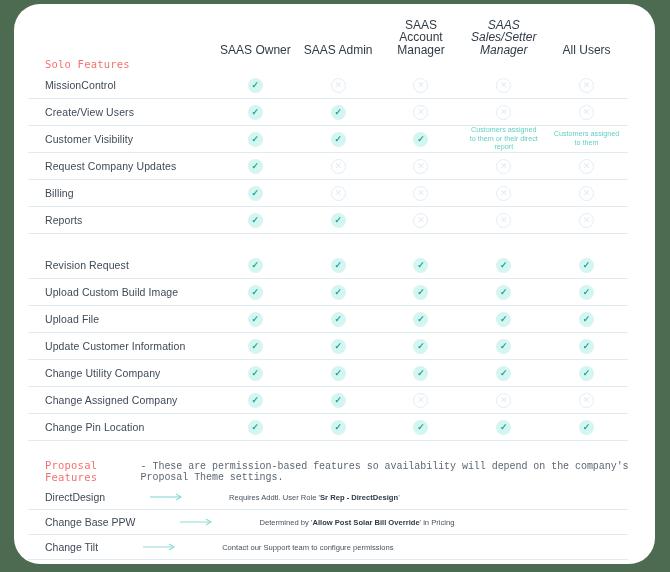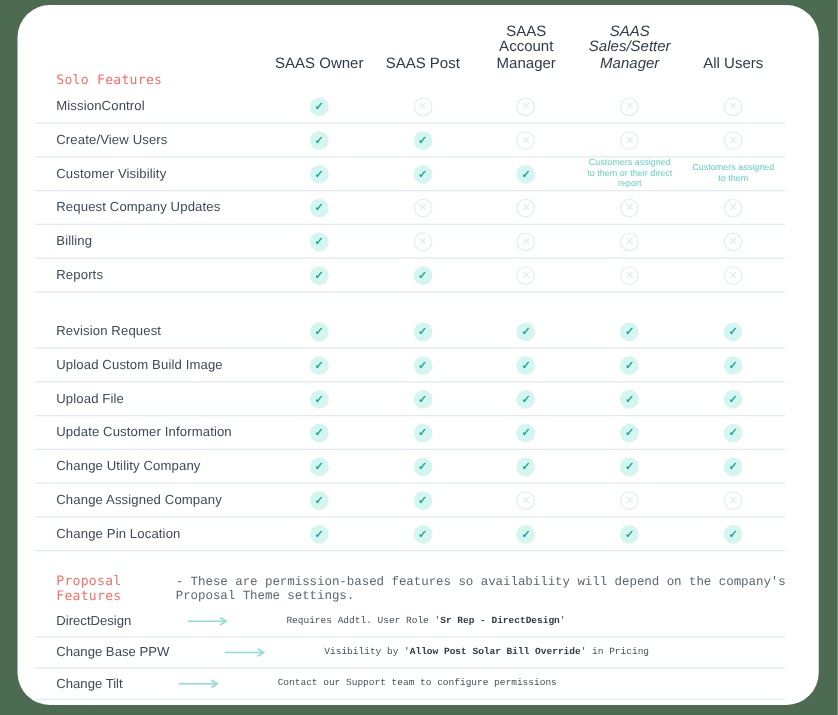--- a/index.html
+++ b/index.html
@@ -150,38 +150,37 @@
     display: inline-flex;
     align-items: center;
     margin: 0 8px;
     flex: 0 0 auto;
   }
   .arrow svg { display: block; }
   .prop-desc {
     font-size: 7.6px;
     color: #46525e;
     white-space: nowrap;
-    font-family: Liberation Mono, monospace;
   }
   .prop-desc b { font-weight: bold; color: #2f3b47; }
   .spacer-md { height: 18px; }
 </style>
 </head>
 <body>
 
 <div id="card">
   <div class="inner">
 
     <div class="row head-row" style="margin-top:10px;">
       <div class="label-cell head-label"></div>
       <div class="col">
         <span>SAAS Owner</span>
       </div>
       <div class="col">
-        <span>SAAS Post</span>
+        <span>SAAS Admin</span>
       </div>
       <div class="col">
         <span style="display:inline-block;max-width:64px;">SAAS Account Manager</span>
       </div>
       <div class="col">
         <span style="display:inline-block;max-width:70px;font-style:italic;">SAAS Sales/Setter Manager</span>
       </div>
       <div class="col">
         <span>All Users</span>
       </div>
@@ -445,21 +444,21 @@
           <span class="prop-desc"><span>Requires Addtl. User Role '</span><b>Sr Rep - DirectDesign</b><span>'</span></span>
         </div>
         <div class="prop-row">
           <span class="prop-name">Change Base PPW</span>
           <span class="arrow">
             <svg width="34" height="8" viewBox="0 0 34 8">
               <line x1="0" y1="4" x2="30" y2="4" stroke="#8fdcd6" stroke-width="1.2"></line>
               <polyline points="26,1 31,4 26,7" fill="none" stroke="#8fdcd6" stroke-width="1.2"></polyline>
             </svg>
           </span>
-          <span class="prop-desc"><span>Visibility by '</span><b>Allow Post Solar  Bill Override</b><span>' in Pricing</span></span>
+          <span class="prop-desc"><span>Determined by '</span><b>Allow Post Solar  Bill Override</b><span>' in Pricing</span></span>
         </div>
         <div class="prop-row">
           <span class="prop-name">Change Tilt</span>
           <span class="arrow">
             <svg width="34" height="8" viewBox="0 0 34 8">
               <line x1="0" y1="4" x2="30" y2="4" stroke="#8fdcd6" stroke-width="1.2"></line>
               <polyline points="26,1 31,4 26,7" fill="none" stroke="#8fdcd6" stroke-width="1.2"></polyline>
             </svg>
           </span>
           <span class="prop-desc"><span>Contact our Support team to configure permissions</span></span>

